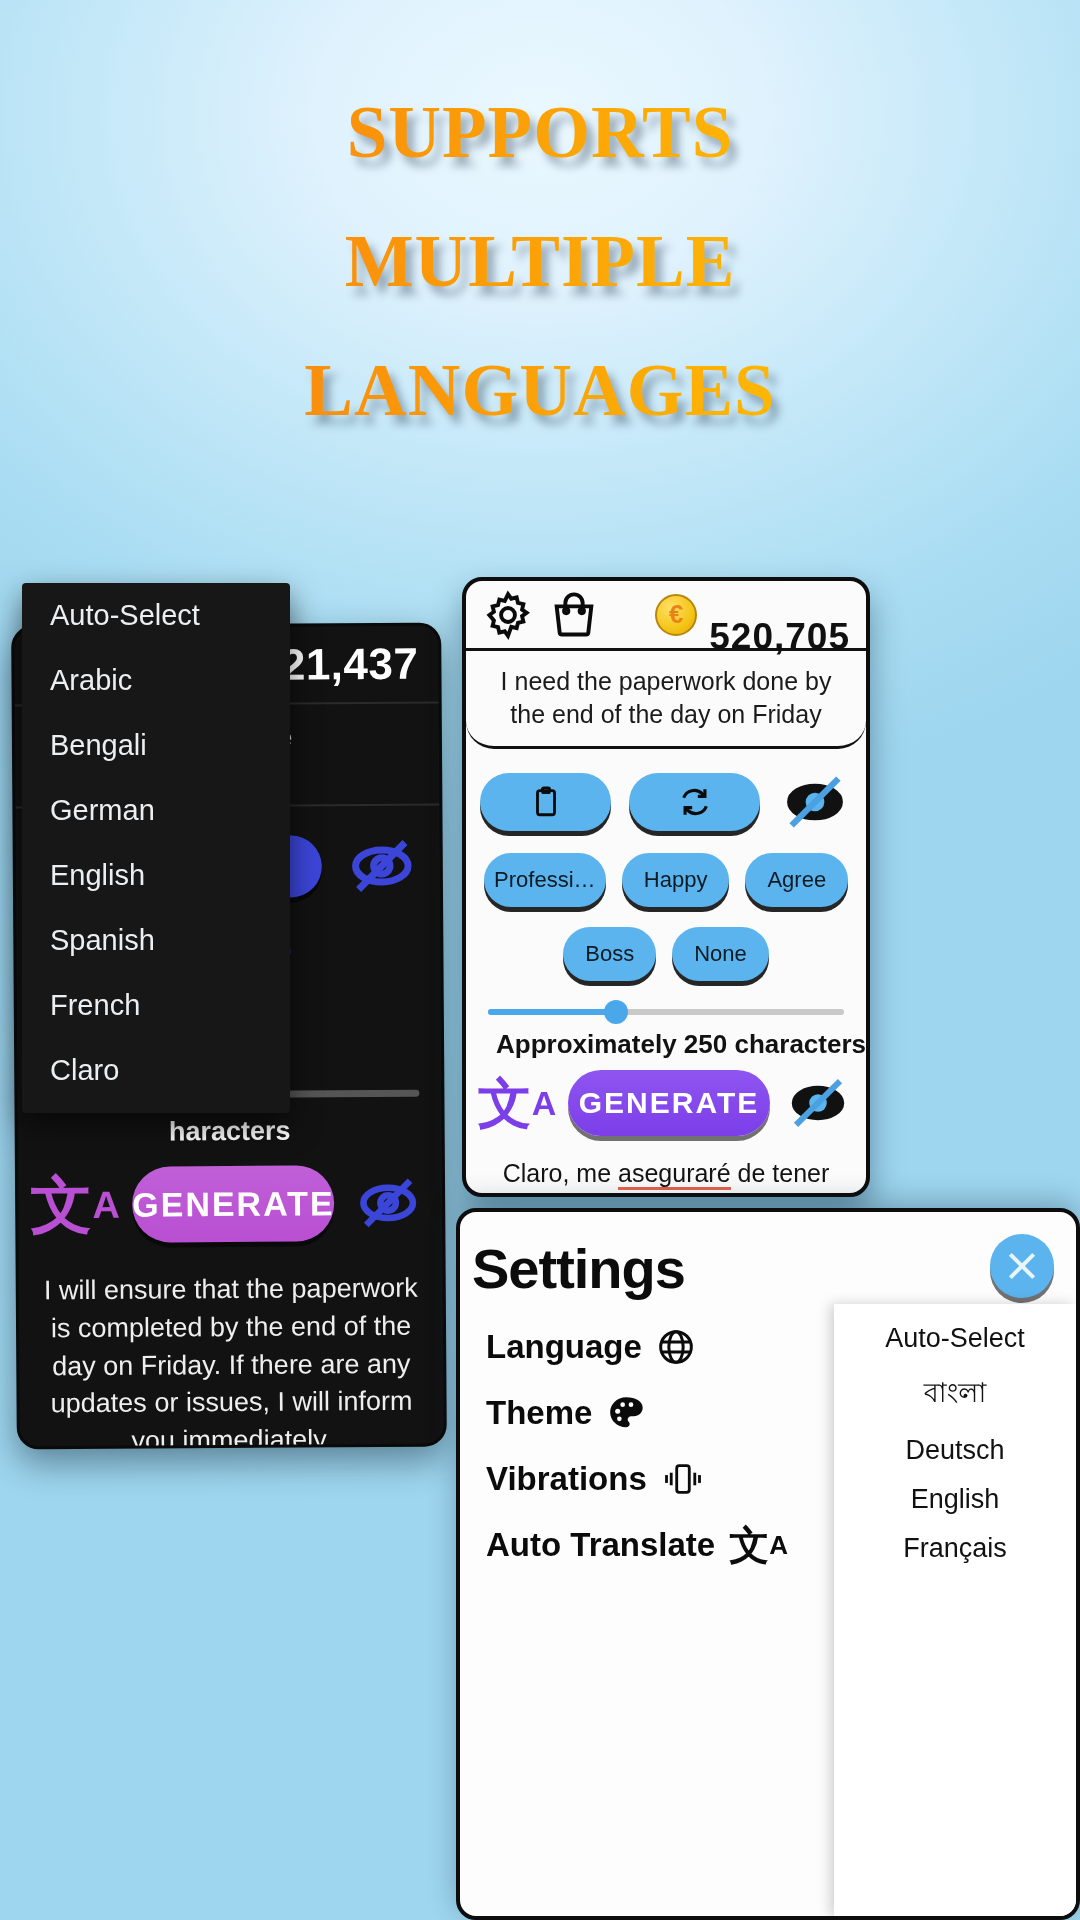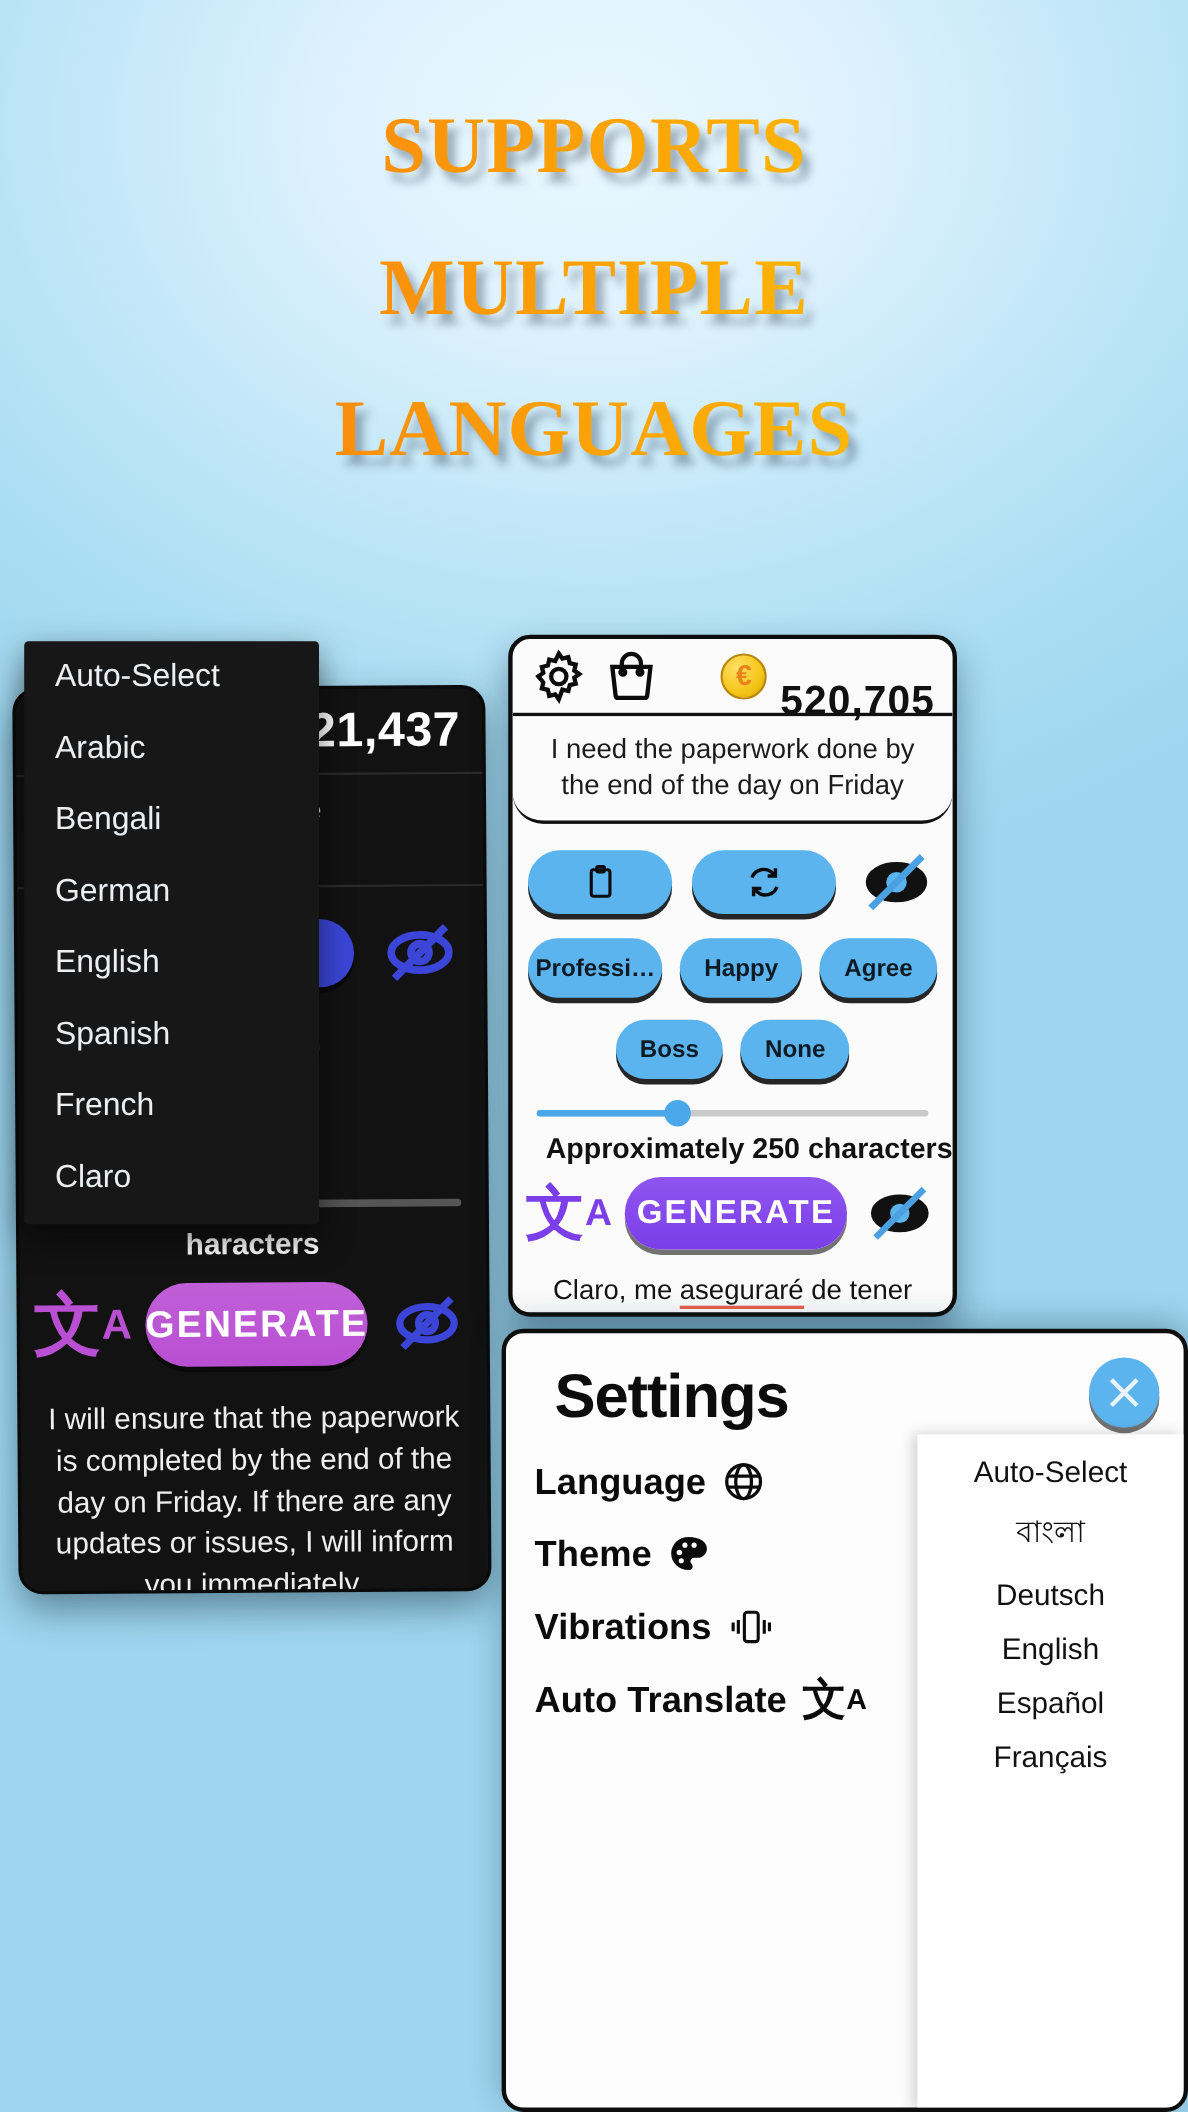--- a/index.html
+++ b/index.html
@@ -125,21 +125,21 @@
   .l-rowbtns{ display:flex; gap:18px; padding:16px 14px 4px; justify-content:center; align-items:center;}
   .lpill{
     background:#5bb4ee; border-radius:40px; height:58px; flex:1;
     display:flex;align-items:center;justify-content:center;
     box-shadow:0 5px 0 rgba(0,0,0,.85);
   }
   .l-tags{ display:flex; gap:16px; padding:10px 14px; justify-content:center; flex-wrap:wrap;}
   .l-tag{
     background:#5bb4ee; border-radius:36px; height:54px; padding:0 22px;
     display:flex;align-items:center;justify-content:center;
-    font-size:22px; font-weight:700; color:#0e1b24;
+    font-size:22px; font-weight:400; color:#0e1b24;
     box-shadow:0 5px 0 rgba(0,0,0,.85);
     max-width:122px; overflow:hidden; white-space:nowrap;
   }
   .l-slider{ padding:18px 22px 2px;}
   .l-track{ height:6px; background:#c9c9c9; border-radius:4px; position:relative;}
   .l-track .fill{ position:absolute;left:0;top:0;height:6px;width:36%;background:#4aa8ea;border-radius:4px;}
   .l-track .knob{ position:absolute;left:36%;top:-9px;width:24px;height:24px;border-radius:50%;background:#4aa8ea;}
   .l-chars{ text-align:right; font-size:26px; font-weight:600; color:#121212; padding-top:12px;}
   .l-gen-row{ display:flex;align-items:center;gap:12px;padding:10px 12px 6px;}
   .l-gen{
@@ -152,21 +152,21 @@
   .l-out{ font-size:25px; line-height:1.38; text-align:center; padding:14px 18px 10px; color:#141414; border-bottom:2px solid #111;}
   .l-out .sp{ border-bottom:3px solid #e8614d; }
 
   
   #settings-panel{
     position:absolute; left:456px; top:1208px; width:624px; height:712px;
     background:#fdfdfd; border:4px solid #0d0d0d; border-radius:20px;
     box-shadow:0 -6px 28px rgba(10,40,60,.30);
     z-index:8; overflow:hidden;
   }
-  .s-title{ font-size:56px; font-weight:bold; color:#0c0c0c; padding:24px 0 0 44px; letter-spacing:-1px;}
+  .s-title{ font-size:56px; font-weight:bold; color:#0c0c0c; padding:24px 0 0 12px; letter-spacing:-1px;}
   .s-close{
     position:absolute; right:22px; top:22px; width:64px;height:64px;border-radius:50%;
     background:#5bb4ee; display:flex;align-items:center;justify-content:center;
     box-shadow:0 5px 0 rgba(0,0,0,.55);
   }
   .s-row{ display:flex; align-items:center; gap:14px; padding:26px 0 0 26px; font-size:33px; font-weight:bold; color:#0b0b0b;}
   .s-row .ic{ display:flex; align-items:center; }
 
   #lang-list{
     position:absolute; right:0; top:92px; width:242px; bottom:0;
@@ -389,16 +389,15 @@
   <div class="s-row">
     <span>Auto Translate</span>
     <span class="ic" style="font-size:40px;font-weight:bold;color:#0b0b0b;line-height:1;">文<span style="font-size:26px;">A</span></span>
   </div>
 
   <div id="lang-list">
     <div class="li">Auto-Select</div>
     <div class="li">বাংলা</div>
     <div class="li">Deutsch</div>
     <div class="li">English</div>
-    <div class="li">Español</div>
     <div class="li">Français</div>
   </div>
 </div>
 
 </body></html>

